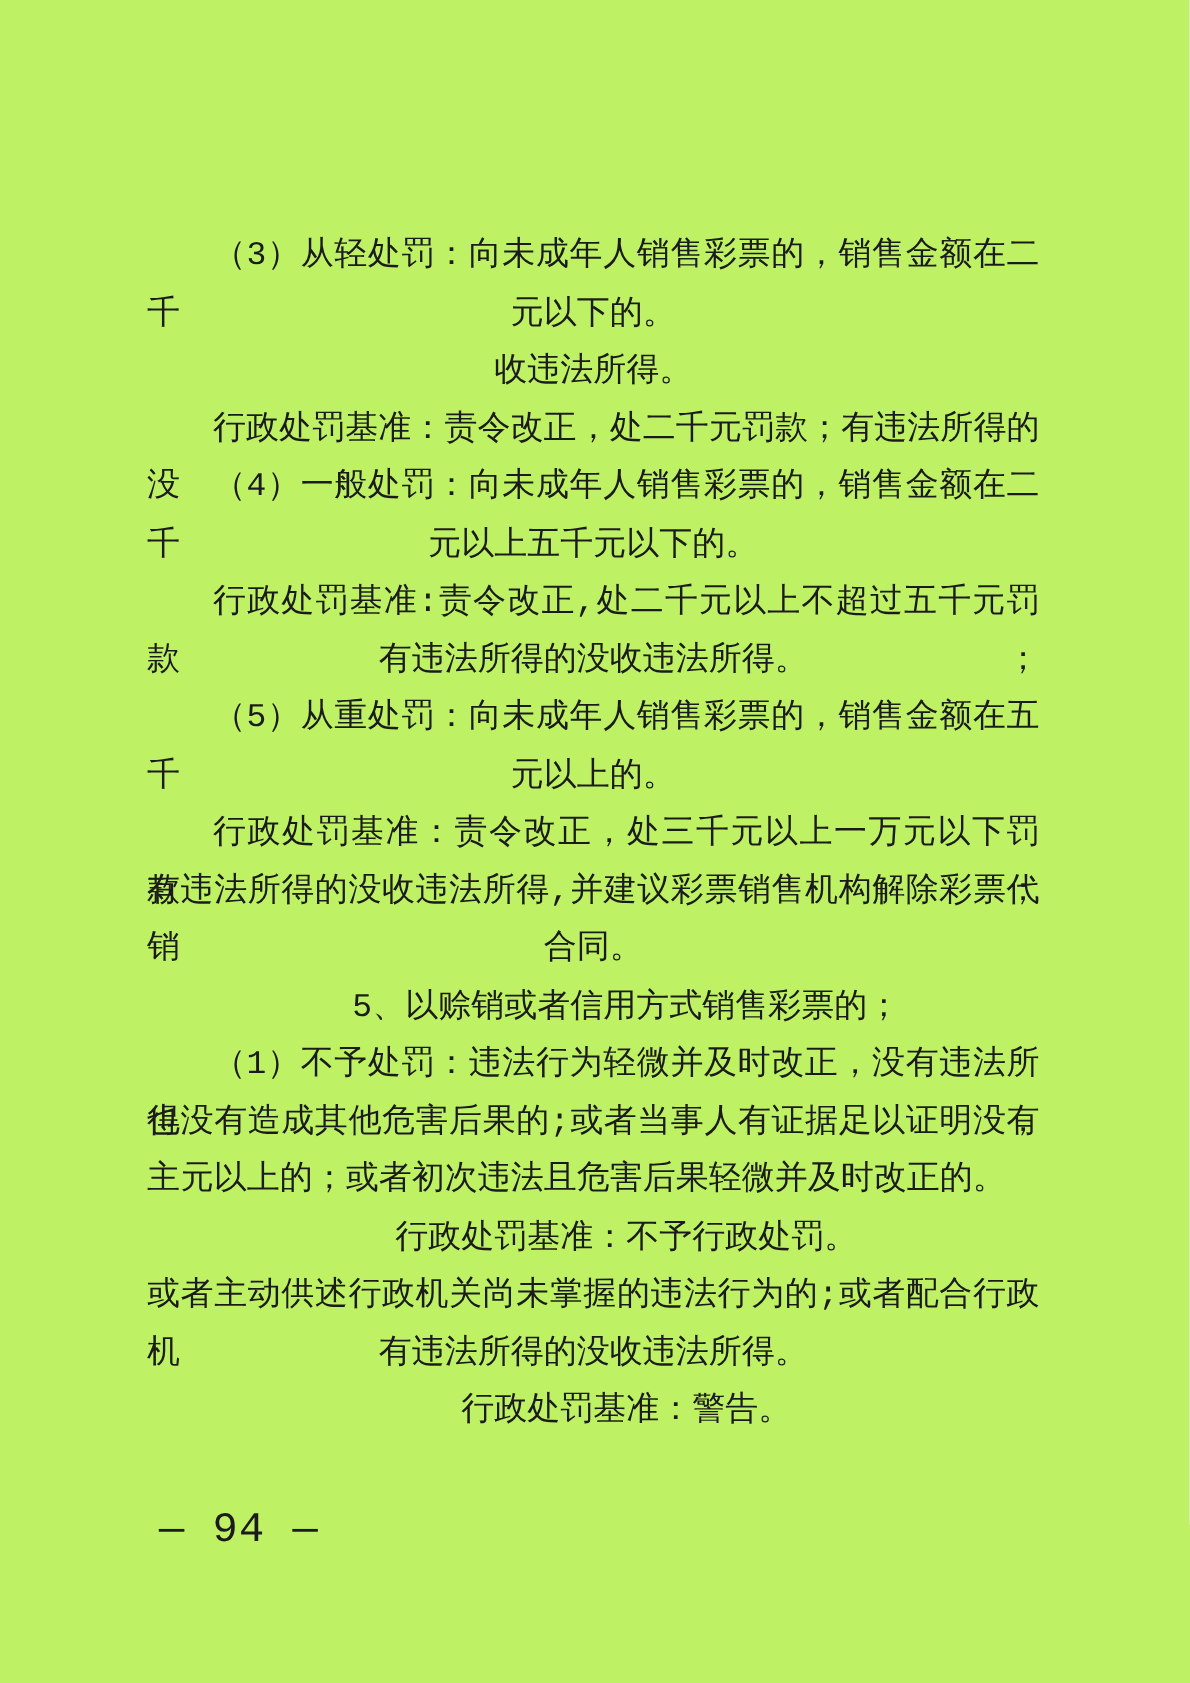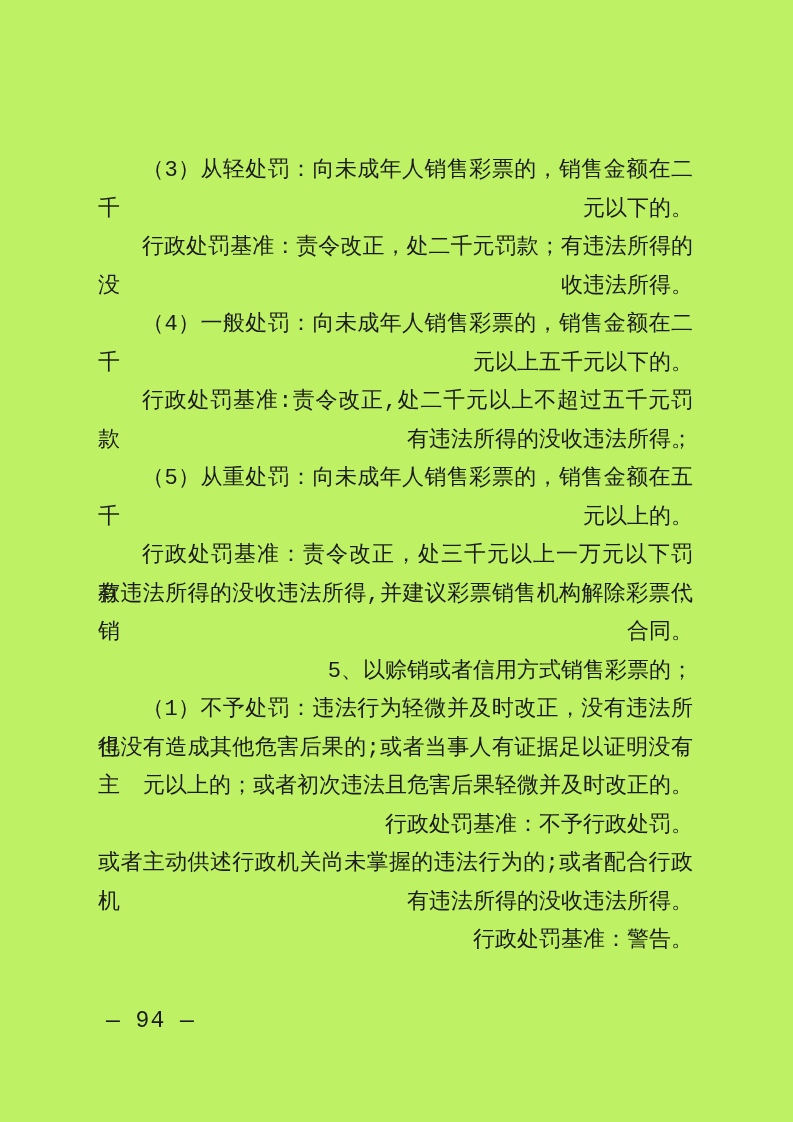--- a/index.html
+++ b/index.html
@@ -16,48 +16,48 @@
   .doc {
     position: absolute;
     left: 98px;
     top: 152px;
     width: 595px;
     font-size: 22px;
     line-height: 38.5px;
   }
   .line {
     height: 38.5px;
-    text-align: right;
+    text-align: center;
     white-space: normal;
   }
   .line.ind { text-indent: 2em; }
   .line.fill {
     text-align: justify;
     text-align-last: justify;
     text-justify: inter-character;
   }
   .pagenum {
     position: absolute;
     left: 106px;
     top: 1006px;
-    font-size: 23px;
+    font-size: 28px;
     line-height: 30px;
     letter-spacing: 1px;
     color: #1b1b1b;
   }
 </style>
 </head>
 <body>
 
 <div class="page">
   <div class="doc">
       <div class="line ind fill">（3）从轻处罚：向未成年人销售彩票的，销售金额在二千</div>
       <div class="line">元以下的。</div>
+      <div class="line">收违法所得。</div>
       <div class="line ind fill">行政处罚基准：责令改正，处二千元罚款；有违法所得的没</div>
-      <div class="line">收违法所得。</div>
       <div class="line ind fill">（4）一般处罚：向未成年人销售彩票的，销售金额在二千</div>
       <div class="line">元以上五千元以下的。</div>
       <div class="line ind fill">行政处罚基准:责令改正,处二千元以上不超过五千元罚款；</div>
       <div class="line">有违法所得的没收违法所得。</div>
       <div class="line ind fill">（5）从重处罚：向未成年人销售彩票的，销售金额在五千</div>
       <div class="line">元以上的。</div>
       <div class="line ind fill">行政处罚基准：责令改正，处三千元以上一万元以下罚款；</div>
       <div class="line fill">有违法所得的没收违法所得,并建议彩票销售机构解除彩票代销</div>
       <div class="line">合同。</div>
       <div class="line ind">5、以赊销或者信用方式销售彩票的；</div>

